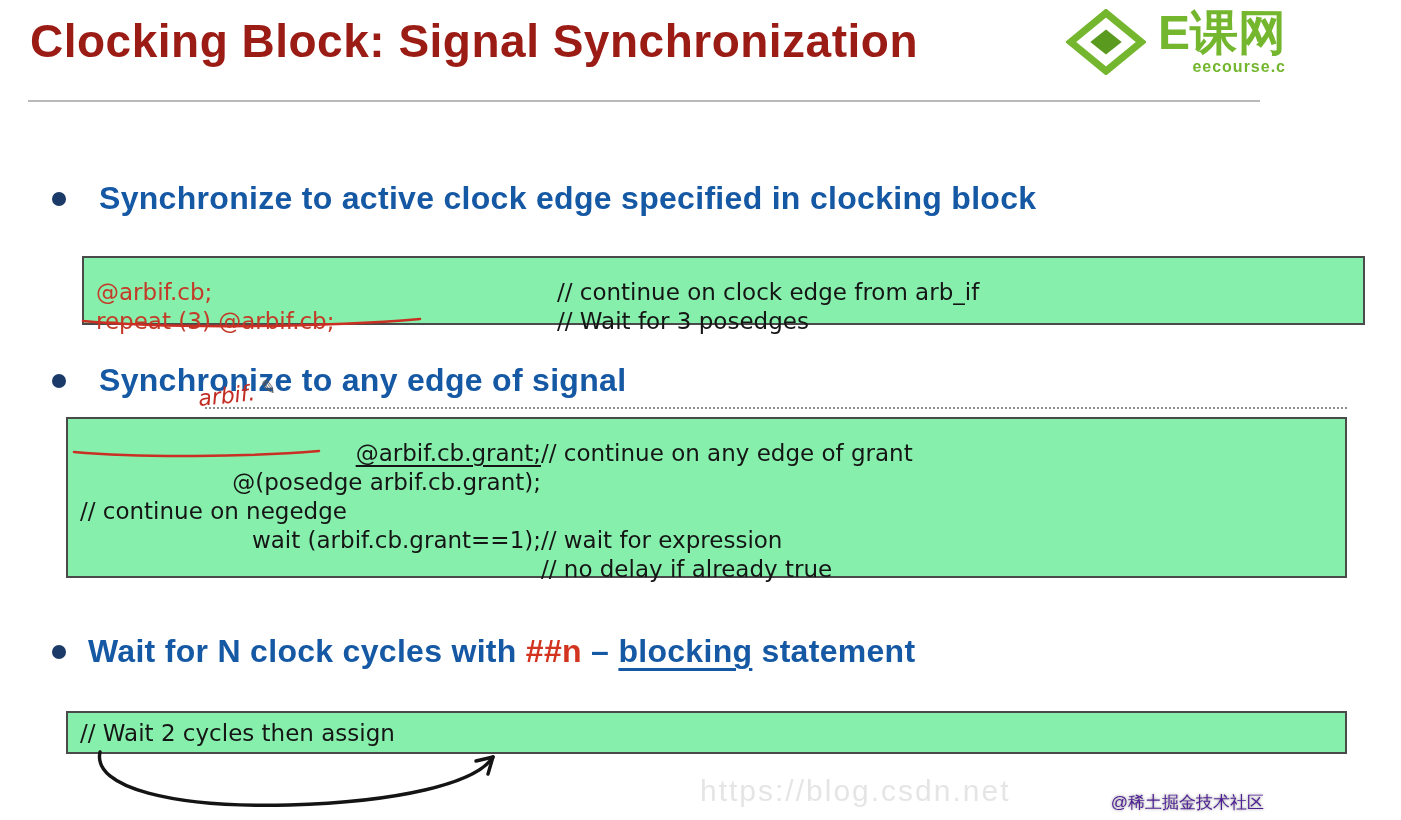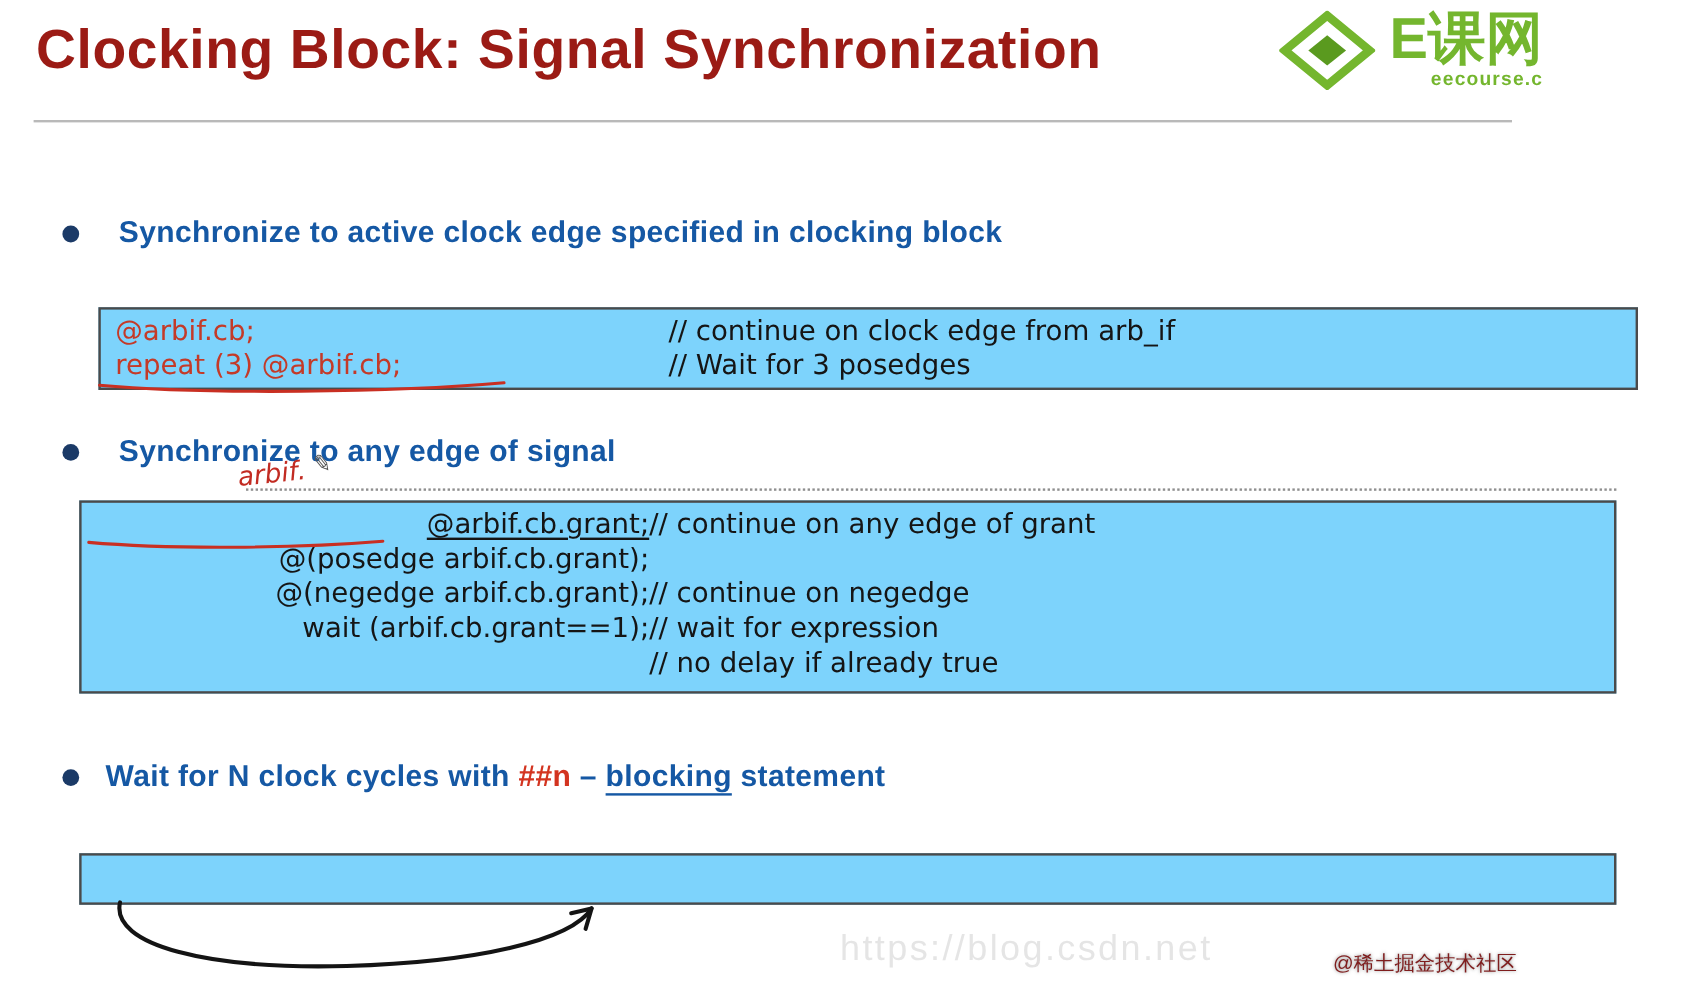--- a/index.html
+++ b/index.html
@@ -11,31 +11,31 @@
            color:#9b1b15; letter-spacing:0.5px; white-space:nowrap; }
 
   .logo { position:absolute; top:8px; right:-14px; display:flex; align-items:center; gap:12px; }
   .logo-mark { width:80px; height:66px; }
   .logo-text { font-size:48px; font-weight:bold; color:#74b62e; line-height:1.05; white-space:nowrap; }
   .logo-sub  { font-size:16px; font-weight:bold; color:#74b62e; text-align:right; letter-spacing:1px; }
 
   .rule { position:absolute; left:28px; right:12px; top:100px; border-top:2px solid #b9b9b9; }
 
   .head { position:absolute; display:flex; align-items:center; gap:33px;
-          color:#1558a4; font-weight:bold; font-size:25px; letter-spacing:0.3px; white-space:pre; }
+          color:#1558a4; font-weight:bold; font-size:32px; letter-spacing:0.3px; white-space:pre; }
   .bullet { width:14px; height:14px; border-radius:50%; background:#1b3a67; flex:none; }
   .head1 { left:52px; top:180px; }
   .head2 { left:52px; top:362px; }
   .head3 { left:52px; top:633px;gap:22px; }
   .hl-red { color:#d33420; }
   .hl-ul  { text-decoration:underline; text-underline-offset:6px; }
 
-  .codebox { position:absolute; background:#7dd3fc; border:2px solid #4a4a4a;
+  .codebox { position:absolute; background:#86efac; border:2px solid #4a4a4a;
              font-family:"DejaVu Sans",sans-serif; font-size:23px; color:#151515;
-             padding:4px 12px; }
+             padding:20px 12px; }
   .box1 { left:82px; top:256px; width:1283px; height:69px; }
   .box2 { left:66px; top:417px; width:1281px; height:161px;text-align:right; }
   .box3 { left:66px; top:711px; width:1281px; height:43px; padding-top:5px; }
   .code-line { display:flex; line-height:29px; white-space:pre; }
   .box3 .code-line { line-height:30px; }
   .code-col { width:461px; flex:none; }
   .box3 .code-col { width:455px; }
   .code-red { color:#c43a28; }
   .ul-black { text-decoration:underline; text-underline-offset:4px; }
 
@@ -48,21 +48,21 @@
   .dotline { position:absolute; left:205px; top:407px; width:1142px;
              border-top:2px dotted #8f8f8f; }
 
   .svg-anno { position:absolute; overflow:visible; z-index:6; }
   .underline1 { left:80px; top:315px; width:345px; height:18px; }
   .underline2 { left:72px; top:447px; width:252px; height:14px; }
   .arrow-svg  { left:84px; top:740px; width:432px; height:76px; }
 
   .csdn-watermark { position:absolute; left:700px; top:746px; font-size:30px;
                     color:rgba(175,175,175,0.32); letter-spacing:2px; white-space:nowrap;margin-top:28px; }
-  .watermark { position:absolute; right:8px; bottom:6px; font-size:17px; color:#7f1d1d;
+  .watermark { position:absolute; right:8px; bottom:6px; font-size:17px; color:#4c1d95;
                text-shadow:0 0 3px rgba(110,110,110,0.85); white-space:nowrap; }
 </style>
 </head>
 <body>
 
 <div class="page">
 
   <div class="title">Clocking Block: Signal Synchronization</div>
 
   <div class="logo">
@@ -111,21 +111,20 @@
 
   <div class="codebox box2">
     <div class="code-line">
       <span class="code-col"><span class="ul-black">@arbif.cb.grant;</span></span>
       <span class="comment">// continue on any edge of grant</span>
     </div>
     <div class="code-line">
       <span class="code-col">@(posedge arbif.cb.grant);</span>
     </div>
     <div class="code-line">
-      <span class="code-col">@(negedge arbif.cb.grant);</span>
       <span class="comment">// continue on negedge</span>
     </div>
     <div class="code-line">
       <span class="code-col">wait (arbif.cb.grant==1);</span>
       <span class="comment">// wait for expression</span>
     </div>
     <div class="code-line">
       <span class="code-col"></span>
       <span class="comment">// no delay if already true</span>
     </div>
@@ -135,20 +134,21 @@
     <path d="M2 5 C 70 11, 175 10, 247 4" fill="none" stroke="#c92f22" stroke-width="2.6" stroke-linecap="round"></path>
   </svg>
 
   <div class="head head3">
     <span class="bullet"></span>
     <span class="head-text"><span>Wait for N clock cycles with </span><span class="hl-red">##n</span><span> – </span><span class="hl-ul">blocking</span><span> statement</span></span>
   </div>
 
   <div class="codebox box3">
     <div class="code-line">
+      <span class="comment">// Wait 2 cycles then assign</span>
     </div>
   </div>
 
   <svg class="svg-anno arrow-svg" viewBox="0 0 432 76">
     <path d="M 16 12 C 8 48, 90 68, 205 65 C 312 62, 392 44, 409 17" fill="none" stroke="#141414" stroke-width="3.4" stroke-linecap="round"></path>
     <path d="M 409 17 L 392 21 M 409 17 L 404 34" fill="none" stroke="#141414" stroke-width="3.4" stroke-linecap="round"></path>
   </svg>
 
   <div class="csdn-watermark">https://blog.csdn.net</div>
   <div class="watermark">@稀土掘金技术社区</div>

